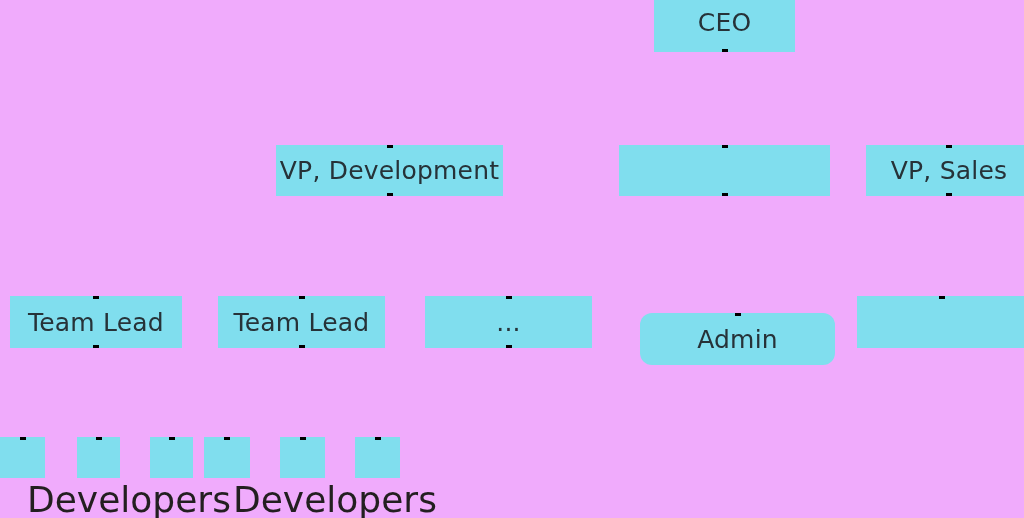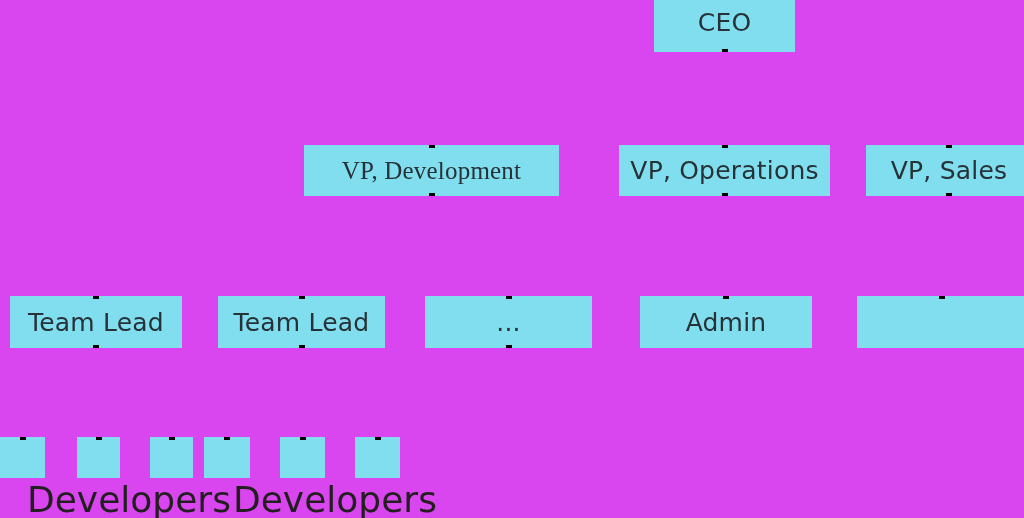--- a/index.html
+++ b/index.html
@@ -5,21 +5,21 @@
 <style>
   html, body {
     margin: 0;
     padding: 0;
     background: #000000;
   }
   #canvas {
     position: relative;
     width: 1024px;
     height: 518px;
-    background: #d946ef;
+    background: #f0abfc;
     overflow: hidden;
     font-family: "DejaVu Sans", "Liberation Sans", sans-serif;
   }
   .node {
     position: absolute;
     box-sizing: border-box;
     display: flex;
     align-items: center;
     justify-content: center;
     color: #263238;
@@ -61,29 +61,28 @@
 </head>
 <body>
 
 <div id="canvas">
 
   <div class="node blue" style="left:654px; top:-8px; width:141px; height:60px;">
     <span>CEO</span>
     <span class="notch-bottom"></span>
   </div>
 
-  <div class="node blue" style="left:304px; top:145px; width:255px; height:51px;font-family:Liberation Serif, serif;">
+  <div class="node blue" style="left:276px; top:145px; width:227px; height:51px;">
     <span class="notch-top"></span>
     <span>VP, Development</span>
     <span class="notch-bottom"></span>
   </div>
 
   <div class="node blue" style="left:619px; top:145px; width:211px; height:51px;">
     <span class="notch-top"></span>
-    <span>VP, Operations</span>
     <span class="notch-bottom"></span>
   </div>
 
   <div class="node blue" style="left:866px; top:145px; width:166px; height:51px;">
     <span class="notch-top"></span>
     <span>VP, Sales</span>
     <span class="notch-bottom"></span>
   </div>
 
   <div class="node blue" style="left:10px; top:296px; width:172px; height:52px;">
@@ -97,21 +96,21 @@
     <span>Team Lead</span>
     <span class="notch-bottom"></span>
   </div>
 
   <div class="node blue" style="left:425px; top:296px; width:167px; height:52px;">
     <span class="notch-top"></span>
     <span>...</span>
     <span class="notch-bottom"></span>
   </div>
 
-  <div class="node blue" style="left:640px; top:296px; width:172px; height:52px;">
+  <div class="node blue" style="left:640px; top:313px; width:195px; height:52px;border-radius:12px;">
     <span class="notch-top"></span>
     <span>Admin</span>
   </div>
 
   <div class="node blue" style="left:857px; top:296px; width:170px; height:52px;">
     <span class="notch-top"></span>
   </div>
 
   <div class="leaf" style="left:0px; top:437px; width:45px; height:41px;">
     <span class="notch-top"></span>

